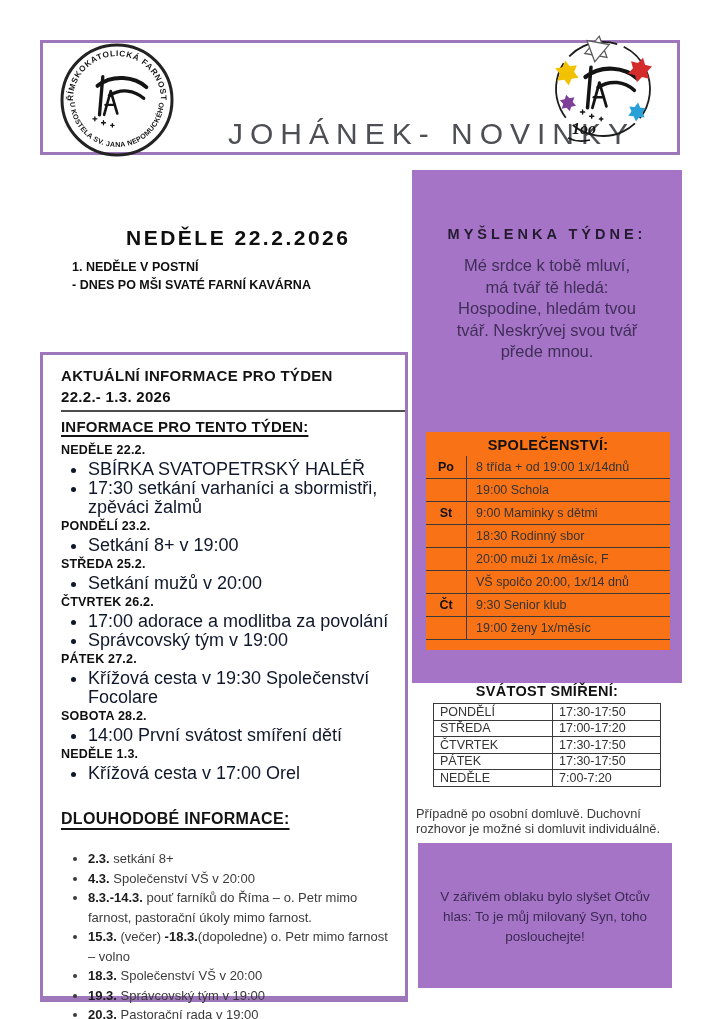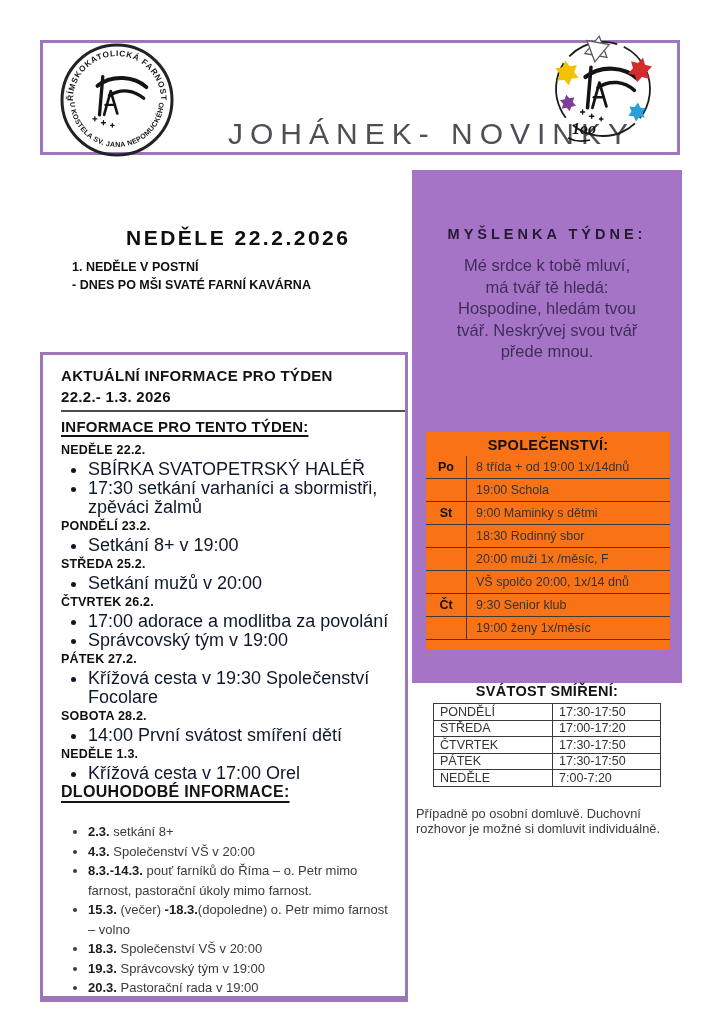--- a/index.html
+++ b/index.html
@@ -26,21 +26,21 @@
   .ib-title1{font-size:15px;font-weight:700;letter-spacing:.3px;color:#131313;line-height:18px;}
   .ib-title2{font-size:15px;font-weight:700;letter-spacing:.3px;color:#131313;line-height:18px;
              margin-top:3px;padding-bottom:4px;border-bottom:2px solid #4d4d4d;}
   .ib-week{font-size:15px;font-weight:700;letter-spacing:.2px;color:#131313;line-height:18px;
            margin-top:6px;text-decoration:underline;text-decoration-thickness:2px;
            text-underline-offset:3px;text-decoration-skip-ink:none;}
   .week-days{margin-top:5px;}
   .day-h{font-size:12.5px;font-weight:700;line-height:19px;color:#0f0f0f;letter-spacing:.2px;}
   ul.items{margin:0;padding-left:27px;list-style:disc;}
   ul.items li{font-size:18px;line-height:19px;color:#0f172a;}
-  .ib-long{font-size:16px;font-weight:700;letter-spacing:.3px;color:#131313;
+  .ib-long{margin-top:27px;font-size:16px;font-weight:700;letter-spacing:.3px;color:#131313;
            text-decoration:underline;text-decoration-thickness:2px;text-underline-offset:4px;
            text-decoration-skip-ink:none;}
   ul.longterm{margin:21px 0 0;padding-left:27px;list-style:disc;}
   ul.longterm li{font-size:13px;line-height:19.5px;color:#3b3b3b;padding-right:8px;}
   ul.longterm .b{font-weight:700;color:#1c1c1c;}
 
   
   .thought-box{position:absolute;left:412px;top:170px;width:270px;height:513px;background:#a674c7;}
   .thought-h{margin-top:56px;text-align:center;font-size:14.5px;font-weight:700;
              letter-spacing:4px;color:#241b30;}
@@ -248,14 +248,21 @@
             <td>7:00-7:20</td>
           </tr>
         </tbody>
     </table>
     <div class="conf-note" id="conf-note">
         <div>Případně po osobní domluvě. Duchovní</div>
         <div>rozhovor je možné si domluvit individuálně.</div>
       </div>
   </div>
 
+  <div class="verse-box">
+    <div class="verse-lines" id="verse-lines">
+        <div>V zářivém oblaku bylo slyšet Otcův</div>
+        <div>hlas: To je můj milovaný Syn, toho</div>
+        <div>poslouchejte!</div>
+      </div>
+  </div>
 
 </div>
 
 </body></html>

